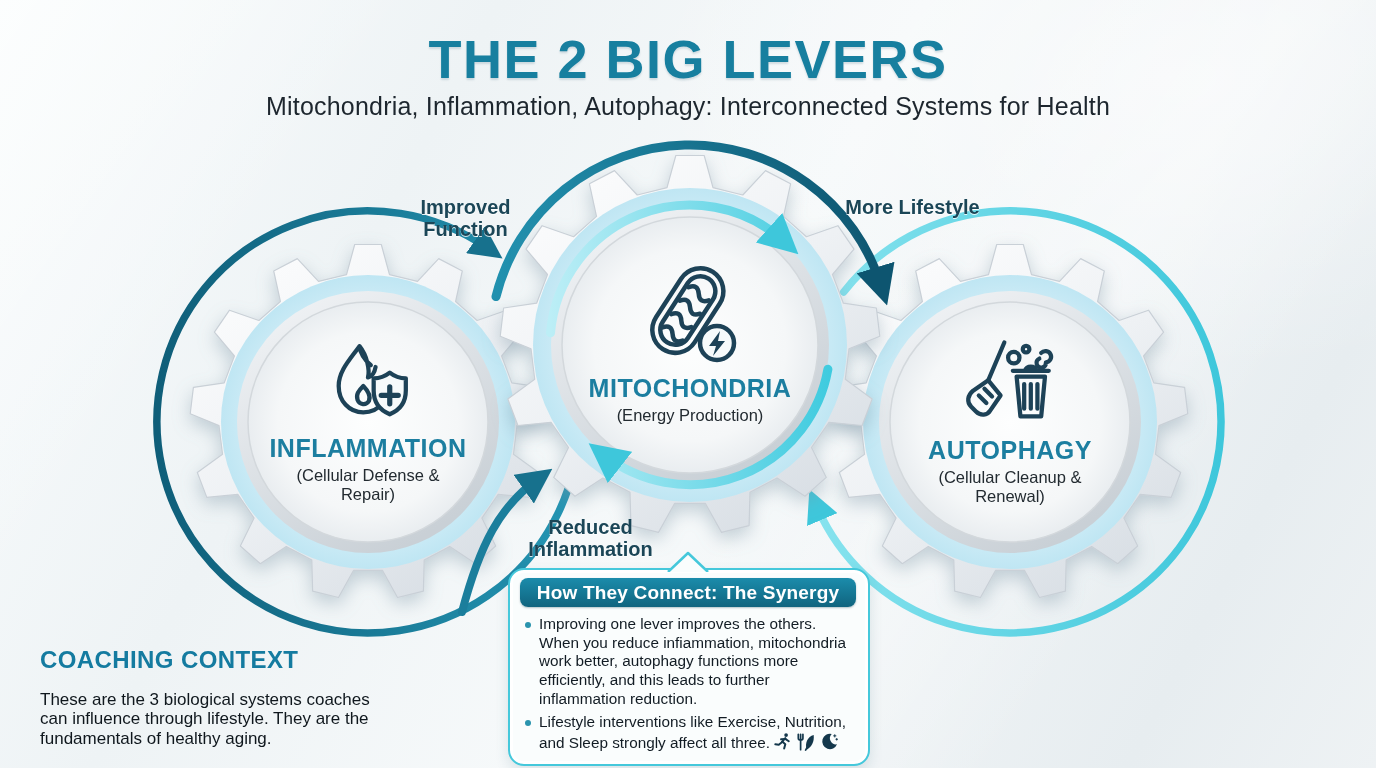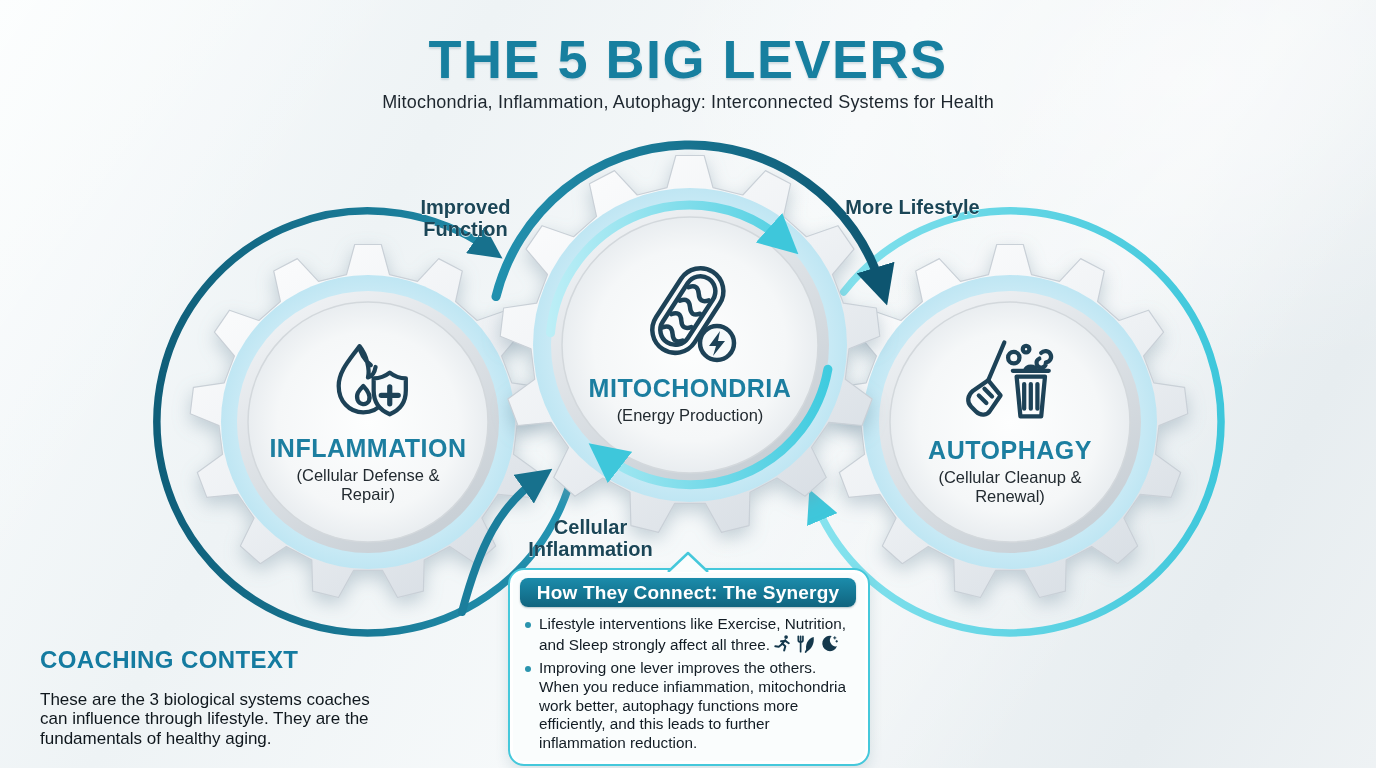--- a/index.html
+++ b/index.html
@@ -18,21 +18,21 @@
   }
   svg.diagram{position:absolute;left:0;top:0;z-index:2;}
   .overlay{position:absolute;z-index:3;}
   .title{
     left:0;right:0;top:28px;text-align:center;
     font-size:54px;font-weight:800;letter-spacing:1.5px;color:#177f9f;
     text-shadow:0 2px 2px rgba(13,70,92,.15);
   }
   .subtitle{
     left:0;right:0;top:92px;text-align:center;
-    font-size:18px;font-weight:500;color:#1d262e;letter-spacing:.2px;
+    font-size:25px;font-weight:500;color:#1d262e;letter-spacing:.2px;
   }
   .gear-label{display:flex;flex-direction:column;align-items:center;text-align:center;}
   .gear-label .g-icon{line-height:0;}
   .gear-label .g-name{font-weight:800;font-size:25px;letter-spacing:.5px;color:#1c7ea0;margin-top:2px;}
   .gear-label .g-sub{font-size:16.5px;font-weight:500;color:#232b31;line-height:1.18;margin-top:3px;width:200px;}
   .flow-label{
     font-size:20px;font-weight:700;color:#1b4657;text-align:center;line-height:1.12;
     text-shadow:0 1px 0 rgba(255,255,255,.8);
   }
   .coaching{left:40px;top:646px;width:360px;}
@@ -147,21 +147,21 @@
      </g>
       </g>
 
     <g>
       <path d="M550.5 332.8 A140 140 0 0 1 783.7 241.0" fill="none" stroke="url(#gradRot)" stroke-width="9" stroke-linecap="round" marker-end="url(#mCyan)"></path>
       <path d="M827.9 369.3 A140 140 0 0 1 604.3 455.3" fill="none" stroke="url(#gradRot)" stroke-width="9" stroke-linecap="round" marker-end="url(#mCyan)"></path>
       <path d="M462 612 C480 544 500 506 538 479" fill="none" stroke="#1b7e9c" stroke-width="8" stroke-linecap="round" marker-end="url(#mTeal)"></path>
     </g>
   </svg>
 
-  <div class="overlay title">THE 5 BIG LEVERS</div>
+  <div class="overlay title">THE 2 BIG LEVERS</div>
   <div class="overlay subtitle">Mitochondria, Inflammation, Autophagy: Interconnected Systems for Health</div>
 
   <div class="overlay gear-label" style="left:570px;top:262px;width:240px;">
     <span class="g-icon">
       <svg width="112" height="110" viewBox="0 0 110 110" fill="none" stroke="#1d4257" stroke-width="4.5" stroke-linecap="round" stroke-linejoin="round">
         <g transform="rotate(33 52 48)">
           <rect x="30" y="2" width="46" height="92" rx="23"></rect>
           <rect x="38" y="10" width="30" height="76" rx="15"></rect>
           <path d="M41 28 q6 -8 12 0 t12 0"></path>
           <path d="M41 44 q6 -8 12 0 t12 0"></path>
@@ -202,50 +202,50 @@
         <circle cx="72" cy="11" r="3.5"></circle>
         <path d="M88 15 a6 6 0 1 1 5 10 a5 5 0 1 1 -7 -4"></path>
       </svg>
     </span>
     <span class="g-name">AUTOPHAGY</span>
     <span class="g-sub">(Cellular Cleanup &amp; Renewal)</span>
   </div>
 
   <div class="overlay flow-label" style="left:398px;top:196px;width:135px;">Improved Function</div>
   <div class="overlay flow-label" style="left:845px;top:196px;width:135px;">More Lifestyle</div>
-  <div class="overlay flow-label" style="left:508px;top:516px;width:165px;">Cellular Inflammation</div>
+  <div class="overlay flow-label" style="left:508px;top:516px;width:165px;">Reduced Inflammation</div>
 
   <div class="overlay coaching">
     <div class="c-title">COACHING CONTEXT</div>
     <div class="c-body">These are the 3 biological systems coaches can influence through lifestyle. They are the fundamentals of healthy aging.</div>
   </div>
 
   <div class="overlay synergy">
     <div class="s-header">How They Connect: The Synergy</div>
     <ul>
+      <li><span>Improving one lever improves the others. When you reduce infiammation, mitochondria work better, autophagy functions more efficiently, and this leads to further inflammation reduction.</span></li>
       <li><span>Lifestyle interventions like Exercise, Nutrition, and Sleep strongly affect all three.</span><span class="mini-icons">
             <svg width="20" height="20" viewBox="0 0 26 26" fill="none" stroke="#14384c" stroke-width="2.6" stroke-linecap="round" stroke-linejoin="round">
               <circle cx="17" cy="4" r="2.4" fill="#14384c" stroke="none"></circle>
               <path d="M16 8 L12 12.5"></path>
               <path d="M16 9 L20.5 12"></path>
               <path d="M16 9 L10.5 9.5"></path>
               <path d="M12 12.5 L16 16 L14.5 21.5"></path>
               <path d="M12 13 L7.5 16.5 L3 16"></path>
             </svg>
             <svg width="20" height="20" viewBox="0 0 26 26" fill="none" stroke="#14384c" stroke-width="2.2" stroke-linecap="round" stroke-linejoin="round">
               <path d="M6 3 V9 M3 3 V8 M9 3 V8 M3 8 C3 11 9 11 9 8 M6 11 V23"></path>
               <path d="M14 23 C11 15 15 6 23 4 C24 13 20 20 14 23 Z" fill="#14384c" stroke="none"></path>
               <path d="M12.5 23.5 L16 17"></path>
             </svg>
             <svg width="20" height="20" viewBox="0 0 26 26" fill="#14384c" stroke="none">
               <path d="M16.5 2.5 A10 10 0 1 0 23.5 16 A8 8 0 0 1 16.5 2.5 Z"></path>
               <path d="M20.5 3.5 V6.5 M19 5 H22 M23 8.5 V10.5 M22 9.5 H24" stroke="#14384c" stroke-width="1.3" stroke-linecap="round"></path>
             </svg>
           </span></li>
-      <li><span>Improving one lever improves the others. When you reduce infiammation, mitochondria work better, autophagy functions more efficiently, and this leads to further inflammation reduction.</span></li>
     </ul>
   </div>
 
   <svg class="pointer" width="44" height="21" viewBox="0 0 44 21">
     <path d="M2 21 L22 2 L42 21" fill="#fafdfd" stroke="#45c8db" stroke-width="2.5" stroke-linejoin="round"></path>
   </svg>
 
 </div>
 
 </body></html>

